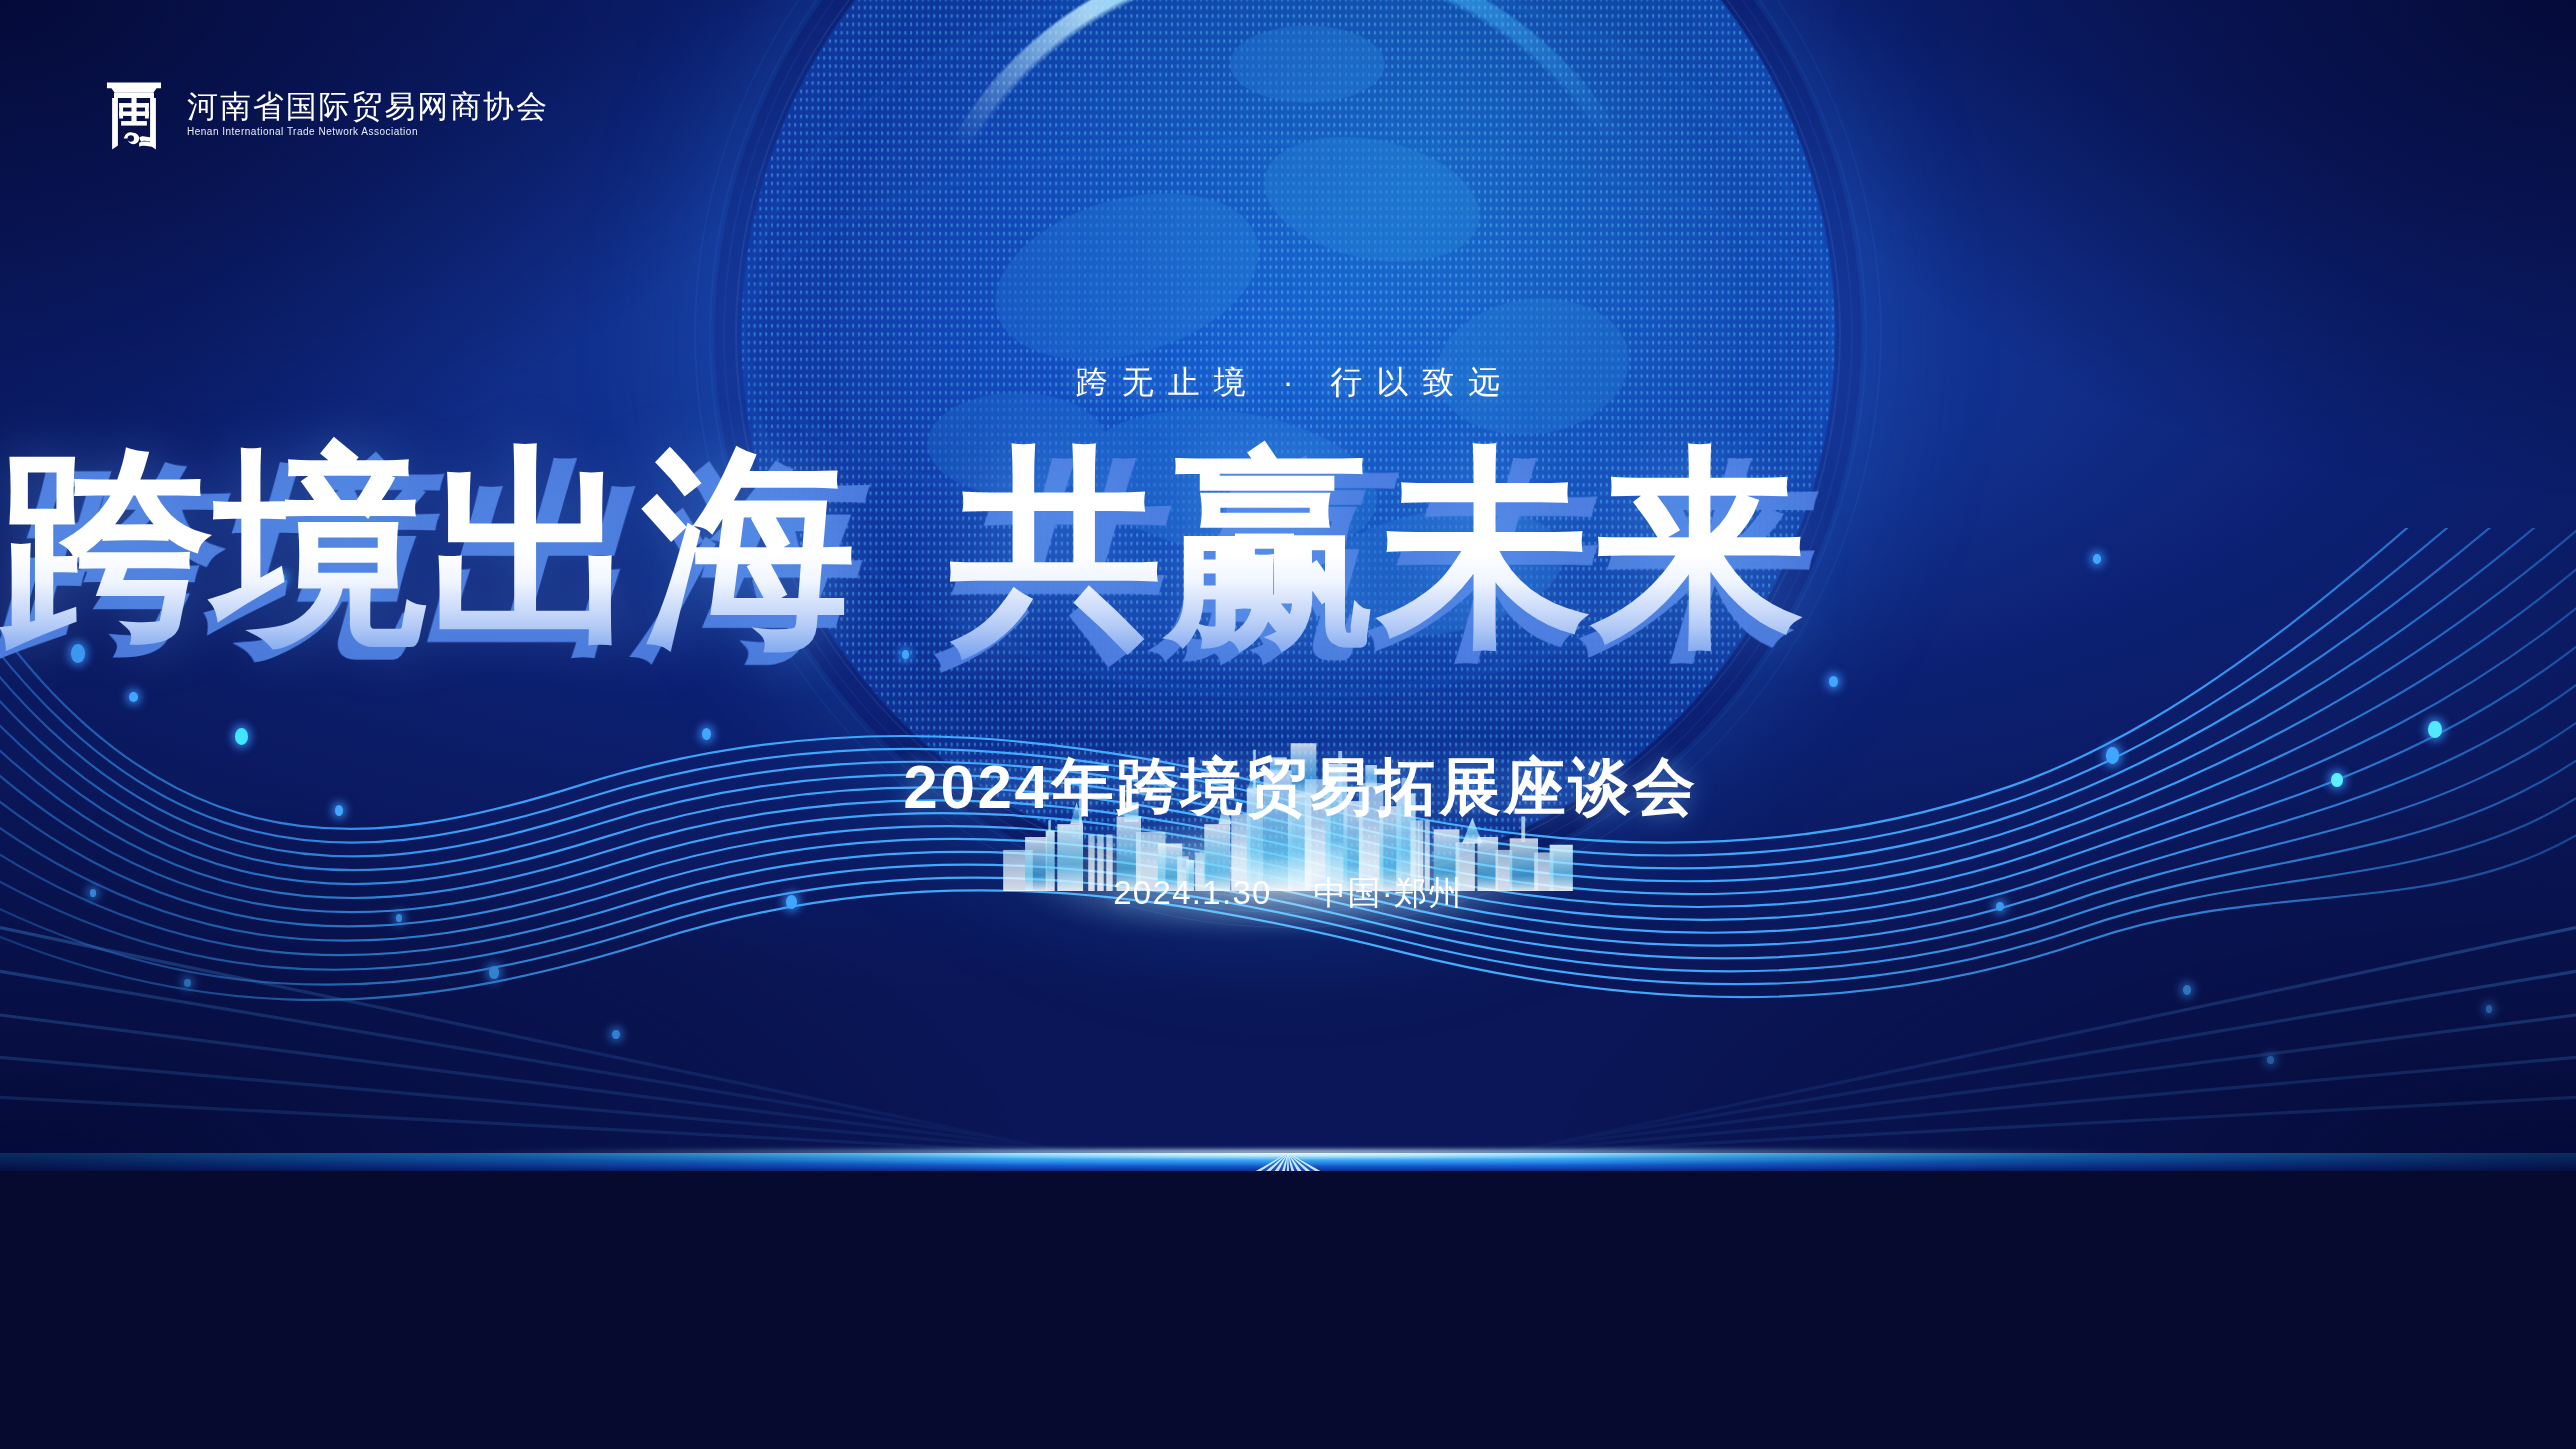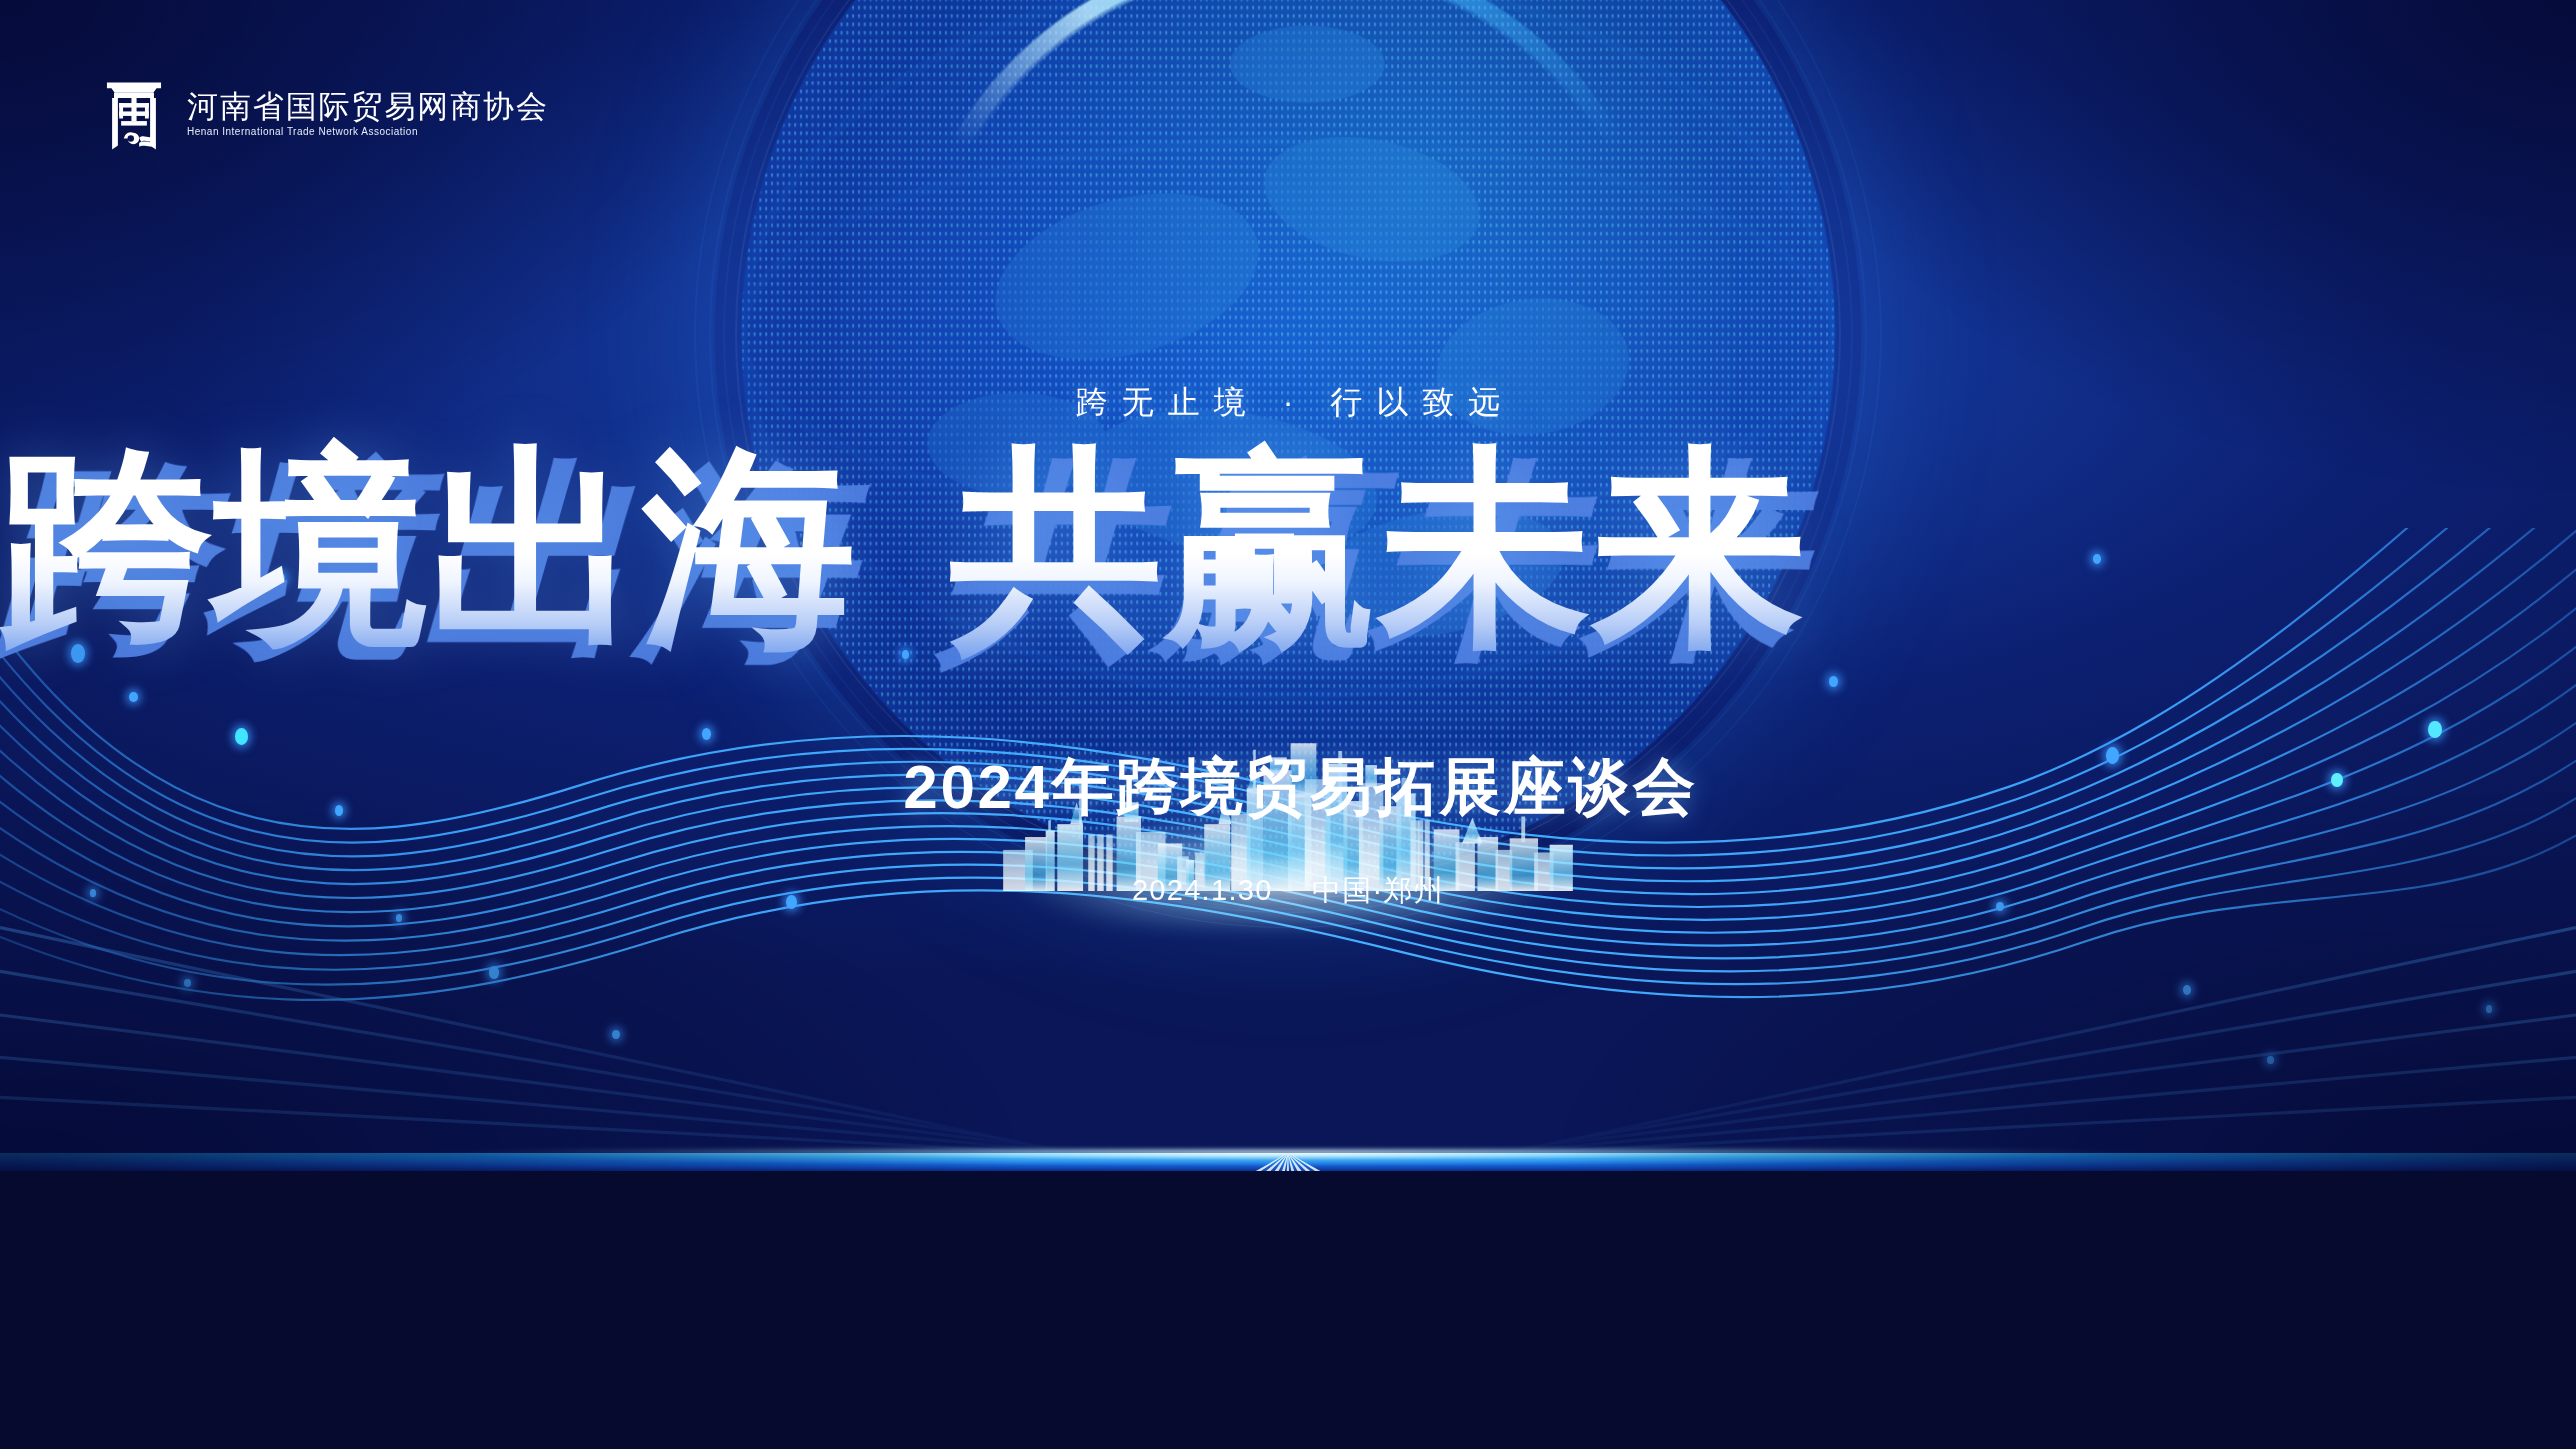--- a/index.html
+++ b/index.html
@@ -82,21 +82,21 @@
   
   .logo{position:absolute;left:103px;top:76px;display:flex;align-items:center;gap:22px;}
   .logo-mark{width:62px;height:76px;flex:none;}
   .logo-text{display:flex;flex-direction:column;gap:4.5px;}
   .logo-cn{font-size:31px;color:#fff;letter-spacing:1.9px;line-height:1;font-weight:400;}
   .logo-en{font-size:10px;color:#e8eefb;letter-spacing:0.5px;line-height:1;font-weight:400;}
 
   
   .tagline{position:absolute;left:0;right:0;top:361px;text-align:center;
     font-size:32px;color:#fff;letter-spacing:14px;text-indent:14px;
-    text-shadow:0 0 18px rgba(120,190,255,.55);font-weight:400;margin-top:20px;}
+    text-shadow:0 0 18px rgba(120,190,255,.55);font-weight:400;}
 
   
   .headline{position:absolute;left:0;right:0;top:442px;
     white-space:nowrap;font-size:213px;line-height:1;font-weight:700;
     letter-spacing:1.3px;}
   .hl-grp{display:inline-block;position:relative;}
   .hl-grp + .hl-grp{margin-left:32px;}
   .hl-shadow{position:absolute;left:0;top:0;color:#4f7ee0;
     transform:translate(10.3px,14px) skewX(-16deg) scaleY(.99);
     filter:blur(0.3px);opacity:.95;z-index:1;}
@@ -105,21 +105,21 @@
     -webkit-background-clip:text;background-clip:text;color:transparent;
     filter:drop-shadow(0 0 26px rgba(110,180,255,.35));}
 
   
   .subtitle{position:absolute;left:0;right:0;top:747px;text-align:center;
     font-size:62px;font-weight:700;color:#fff;letter-spacing:2.6px;line-height:1.28;
     text-shadow:0 0 22px rgba(120,190,255,.5);padding-left:25px;}
 
   
   .datebar{position:absolute;left:0;right:0;top:871px;text-align:center;
-    font-size:29px;color:#fff;letter-spacing:1.3px;font-weight:400;
+    font-size:33px;color:#fff;letter-spacing:1.3px;font-weight:400;
     text-shadow:0 0 14px rgba(130,195,255,.45);}
   .datebar .sep{display:inline-block;width:20.6px;}
 </style>
 </head>
 <body>
 
 <div class="poster">
 
   <div class="globe-wrap">
     <div class="ring r1"></div>

